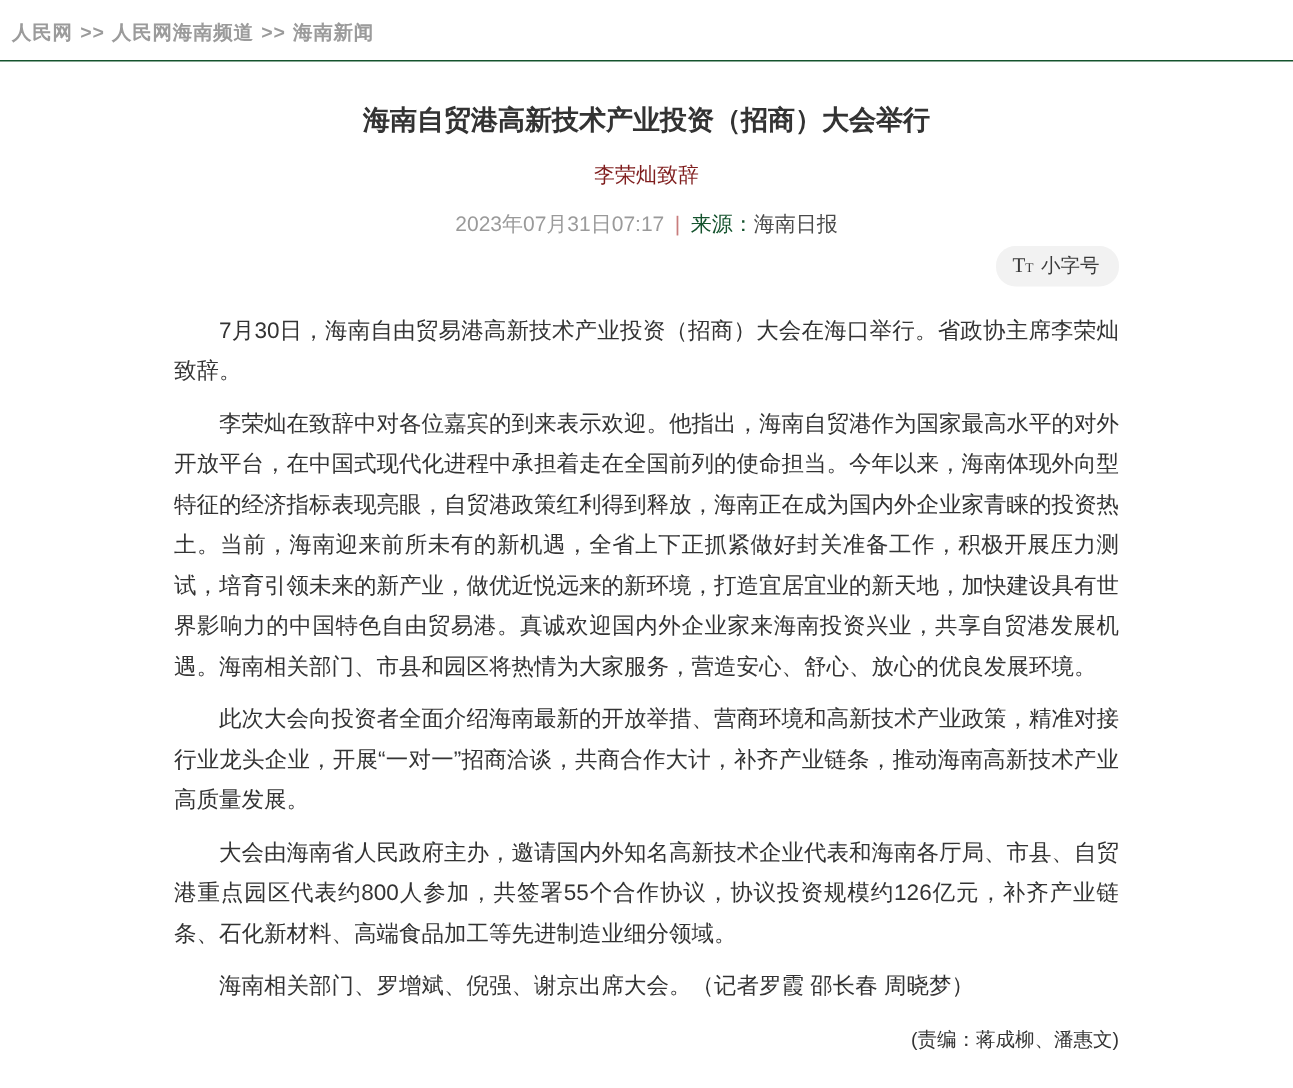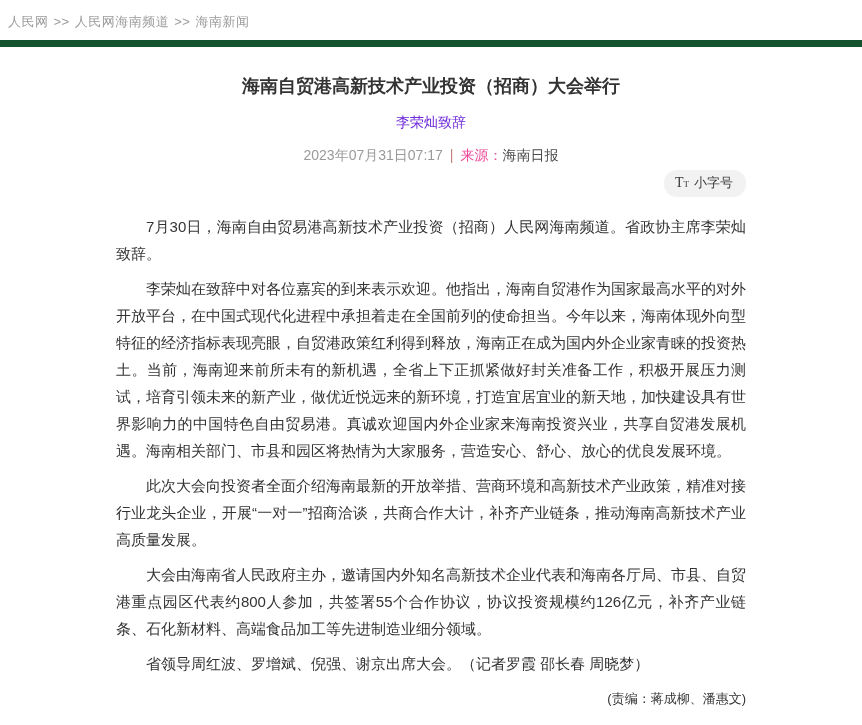--- a/index.html
+++ b/index.html
@@ -6,24 +6,25 @@
   html, body { background: #ffffff; }
   body {
     width: 862px;
     height: 725px;
     overflow: hidden;
     font-family: "Liberation Sans", "DejaVu Sans", sans-serif;
     color: #333333;
   }
   .breadcrumb {
     padding: 13px 0 9px 8px;
-    border-bottom: 7px solid #14532d;
+    border-bottom: 1px solid #14532d;
     font-size: 13px;
     color: #9b9b9b;
     letter-spacing: 0.5px;
+    font-weight: bold;
   }
   .breadcrumb a {
     color: #9b9b9b;
     text-decoration: none;
     cursor: pointer;
   }
   .breadcrumb .sep {
     color: #9b9b9b;
     margin: 0 5px;
   }
@@ -36,33 +37,33 @@
     text-align: center;
     font-size: 18px;
     line-height: 34px;
     font-weight: bold;
     color: #333333;
   }
   .subtitle {
     margin-top: 11px;
     text-align: center;
     font-size: 14px;
-    color: #6d28d9;
+    color: #7f1d1d;
   }
   .meta {
     margin-top: 15px;
     text-align: center;
     font-size: 14px;
     color: #9a9a9a;
   }
   .meta .meta-sep {
     color: #c87d7d;
     margin: 0 7px;
   }
-  .meta .source-label { color: #ec4899; }
+  .meta .source-label { color: #14532d; }
   .meta a.source-link {
     color: #4a4a4a;
     text-decoration: none;
     cursor: pointer;
   }
   .toolbar {
     margin-top: 5px;
     text-align: right;
     height: 26px;
   }
@@ -117,21 +118,21 @@
 
   <div class="toolbar">
     <button class="font-size-pill">
       <span class="tt-icon"><span class="t-big">T</span><span class="t-small">T</span></span>
       <span>小字号</span>
     </button>
   </div>
 
   <div class="body">
     <div>
-        <p class="indent">7月30日，海南自由贸易港高新技术产业投资（招商）人民网海南频道。省政协主席李荣灿致辞。</p>
+        <p class="indent">7月30日，海南自由贸易港高新技术产业投资（招商）大会在海口举行。省政协主席李荣灿致辞。</p>
         <p class="indent">李荣灿在致辞中对各位嘉宾的到来表示欢迎。他指出，海南自贸港作为国家最高水平的对外开放平台，在中国式现代化进程中承担着走在全国前列的使命担当。今年以来，海南体现外向型特征的经济指标表现亮眼，自贸港政策红利得到释放，海南正在成为国内外企业家青睐的投资热土。当前，海南迎来前所未有的新机遇，全省上下正抓紧做好封关准备工作，积极开展压力测试，培育引领未来的新产业，做优近悦远来的新环境，打造宜居宜业的新天地，加快建设具有世界影响力的中国特色自由贸易港。真诚欢迎国内外企业家来海南投资兴业，共享自贸港发展机遇。海南相关部门、市县和园区将热情为大家服务，营造安心、舒心、放心的优良发展环境。</p>
         <p class="indent">此次大会向投资者全面介绍海南最新的开放举措、营商环境和高新技术产业政策，精准对接行业龙头企业，开展“一对一”招商洽谈，共商合作大计，补齐产业链条，推动海南高新技术产业高质量发展。</p>
         <p class="indent">大会由海南省人民政府主办，邀请国内外知名高新技术企业代表和海南各厅局、市县、自贸港重点园区代表约800人参加，共签署55个合作协议，协议投资规模约126亿元，补齐产业链条、石化新材料、高端食品加工等先进制造业细分领域。</p>
-        <p class="indent">省领导周红波、罗增斌、倪强、谢京出席大会。（记者罗霞 邵长春 周晓梦）</p>
+        <p class="indent">海南相关部门、罗增斌、倪强、谢京出席大会。（记者罗霞 邵长春 周晓梦）</p>
       </div>
     <div class="editor">(责编：蒋成柳、潘惠文)</div>
   </div>
 </div>
 
 </body></html>

